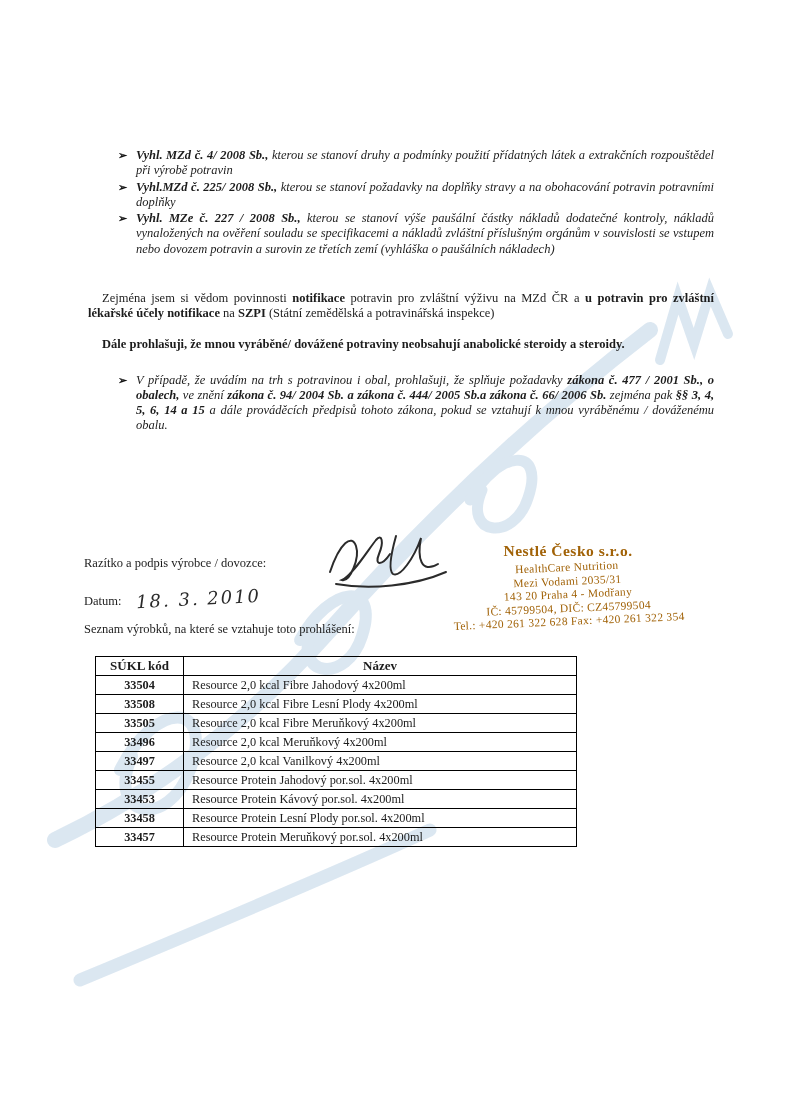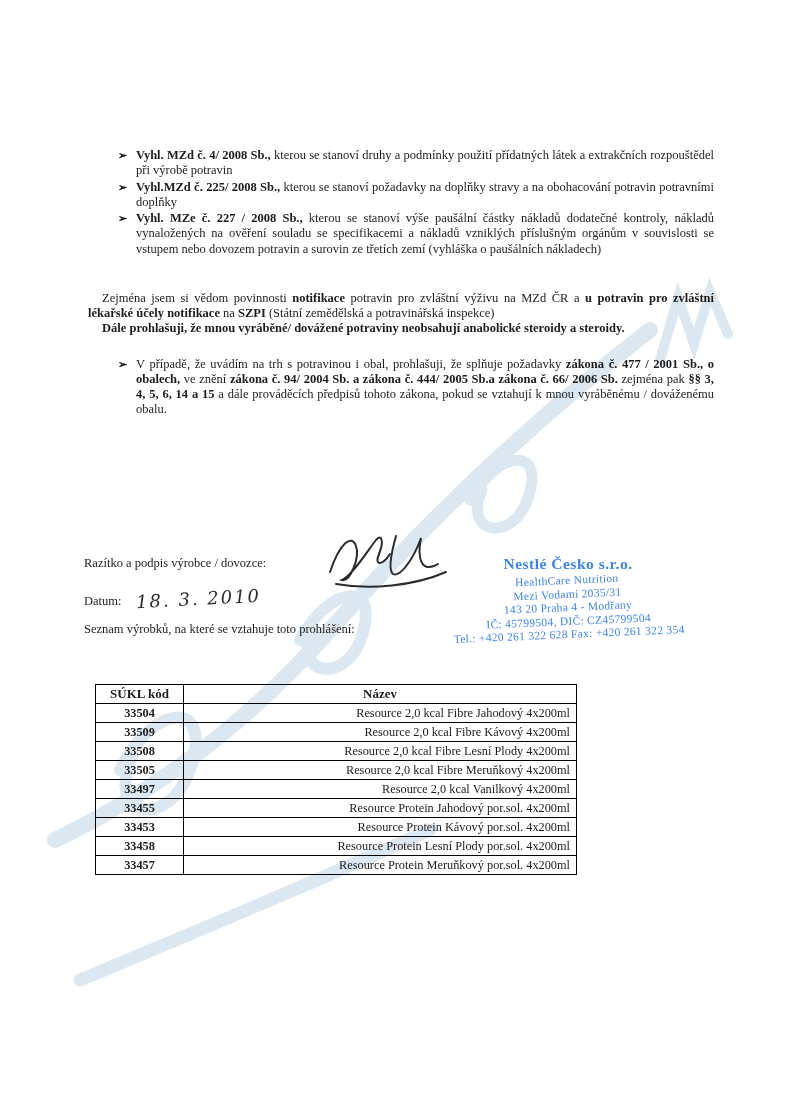--- a/index.html
+++ b/index.html
@@ -20,69 +20,69 @@
   .content {
     position:absolute; left:88px; right:86px; top:148px; z-index:1;
     font-size:12.5px; line-height:1.22;
   }
   ul.bullet-list { list-style:none; margin-left:30px; }
   ul.bullet-list li { display:flex; margin-bottom:1px; }
   .arrow {
     flex:0 0 18px; font-size:11px; padding-top:1px;
     font-weight:bold; color:#111;
   }
-  .li-text { flex:1; text-align:justify; }
+  .li-text { flex:1; text-align:justify;font-style:italic; }
   .para { text-align:justify; }
   .para.indent { text-indent:14px; }
   .p-notification { margin-top:34px; }
   .p-compliance  { margin-top:33px; }
-  .p-steroids    { }
+  .p-steroids    { margin-top:16px; }
   ul.packaging-list { margin-top:20px; }
   b { font-weight:bold; }
 
   .sig-label, .date-row, .product-list-label {
     position:absolute; left:84px; z-index:1; font-size:12.5px;
   }
   .sig-label { top:556px; }
   .date-row  { top:588px; }
   .product-list-label { top:622px; }
   .handwritten {
     display:inline-block;
     font-family:"DejaVu Serif", serif;
     font-style:italic; font-size:18px; letter-spacing:2px;
     transform:rotate(-3deg); margin-left:14px; color:#2a2a2a;
   }
   .signature {
     position:absolute; left:322px; top:528px; z-index:2;
   }
   .stamp {
-    position:absolute; left:418px; top:555px; width:300px; z-index:1;
-    text-align:center; color:#3b82f6;
+    position:absolute; left:418px; top:542px; width:300px; z-index:1;
+    text-align:center; color:#a16207;
   }
   .stamp-company {
     font-weight:bold; font-size:15.5px; letter-spacing:0.5px;
   }
   .stamp-lines { transform:rotate(-2.5deg); margin-top:1px; }
   .stamp-line { font-size:11.5px; line-height:13.5px; letter-spacing:0.3px; }
 
   table.products {
-    position:absolute; left:95px; top:684px; z-index:1;
+    position:absolute; left:95px; top:656px; z-index:1;
     border-collapse:collapse; width:482px;
     font-size:12.3px;
     background:transparent;
   }
   table.products th, table.products td {
     border:1px solid #000;
     padding:1px 6px;
     height:19px;
   }
   table.products th { font-weight:bold; text-align:center; font-size:13px; }
   table.products th:first-child { width:88px; }
   table.products td:first-child { text-align:center;font-weight:bold; }
-  table.products td:last-child { text-align:right; padding-left:8px; }
+  table.products td:last-child { text-align:left; padding-left:8px; }
 </style>
 </head>
 <body>
 
 <div class="page">
 
   <svg class="watermark" viewBox="0 0 800 1100">
     <g fill="none" stroke="#bfd4e6" stroke-linecap="round" opacity="0.55">
       <path d="M 55 840 C 160 790, 250 720, 330 630 S 520 430, 650 330" stroke-width="16"></path>
       <path d="M 120 770 c 35 -70, 95 -70, 70 0 c -22 60, -85 48, -58 -14" stroke-width="12"></path>
@@ -99,21 +99,21 @@
       <li>
         <span class="arrow">➢</span>
         <span class="li-text"><b>Vyhl. MZd č. 4/ 2008 Sb.,</b><span> kterou se stanoví druhy a podmínky použití přídatných látek a extrakčních rozpouštědel při výrobě potravin</span></span>
       </li>
       <li>
         <span class="arrow">➢</span>
         <span class="li-text"><b>Vyhl.MZd č. 225/ 2008 Sb.,</b><span> kterou se stanoví požadavky na doplňky stravy a na obohacování potravin potravními doplňky</span></span>
       </li>
       <li>
         <span class="arrow">➢</span>
-        <span class="li-text"><b>Vyhl. MZe č. 227 / 2008 Sb.,</b><span> kterou se stanoví výše paušální částky nákladů dodatečné kontroly, nákladů vynaložených na ověření souladu se specifikacemi a nákladů vzniklých příslušným orgánům v souvislosti se vstupem nebo dovozem potravin a surovin ze třetích zemí (vyhláška o paušálních nákladech)</span></span>
+        <span class="li-text"><b>Vyhl. MZe č. 227 / 2008 Sb.,</b><span> kterou se stanoví výše paušální částky nákladů dodatečné kontroly, nákladů vynaložených na ověření souladu se specifikacemi a nákladů zvláštní příslušným orgánům v souvislosti se vstupem nebo dovozem potravin a surovin ze třetích zemí (vyhláška o paušálních nákladech)</span></span>
       </li>
     </ul>
 
     <p class="para indent p-notification"><span>Zejména jsem si vědom povinnosti </span><b> notifikace</b><span> potravin pro zvláštní výživu na MZd ČR a </span><b>u potravin pro zvláštní lékařské účely notifikace</b><span> na </span><b>SZPI</b><span> (Státní zemědělská a potravinářská inspekce)</span></p>
 
 
     <p class="para indent p-steroids"><b>Dále prohlašuji, že mnou vyráběné/ dovážené potraviny neobsahují anabolické steroidy a steroidy.</b></p>
 
     <ul class="bullet-list packaging-list">
       <li>
@@ -156,32 +156,32 @@
         <th>SÚKL kód</th>
         <th>Název</th>
       </tr>
     </thead>
     <tbody>
         <tr>
           <td>33504</td>
           <td>Resource 2,0 kcal Fibre Jahodový 4x200ml</td>
         </tr>
         <tr>
-          <td>33509</td>
-          <td>Resource 2,0 kcal Fibre Kávový 4x200ml</td>
-        </tr>
-        <tr>
           <td>33508</td>
           <td>Resource 2,0 kcal Fibre Lesní Plody 4x200ml</td>
         </tr>
         <tr>
           <td>33505</td>
           <td>Resource 2,0 kcal Fibre Meruňkový 4x200ml</td>
         </tr>
         <tr>
+          <td>33496</td>
+          <td>Resource 2,0 kcal Meruňkový 4x200ml</td>
+        </tr>
+        <tr>
           <td>33497</td>
           <td>Resource 2,0 kcal Vanilkový 4x200ml</td>
         </tr>
         <tr>
           <td>33455</td>
           <td>Resource Protein Jahodový por.sol. 4x200ml</td>
         </tr>
         <tr>
           <td>33453</td>
           <td>Resource Protein Kávový por.sol. 4x200ml</td>

